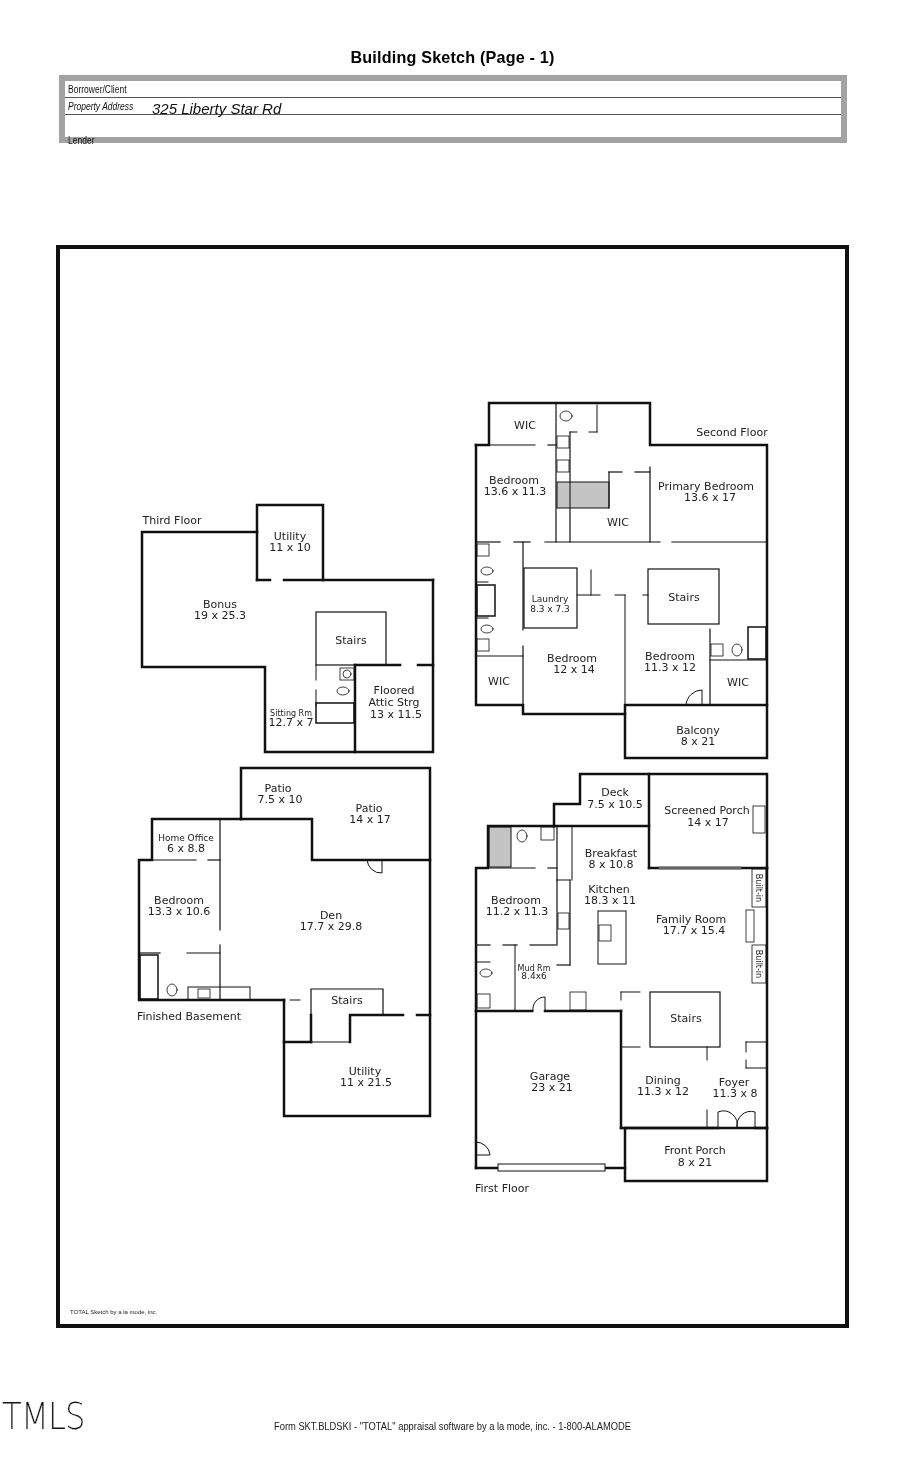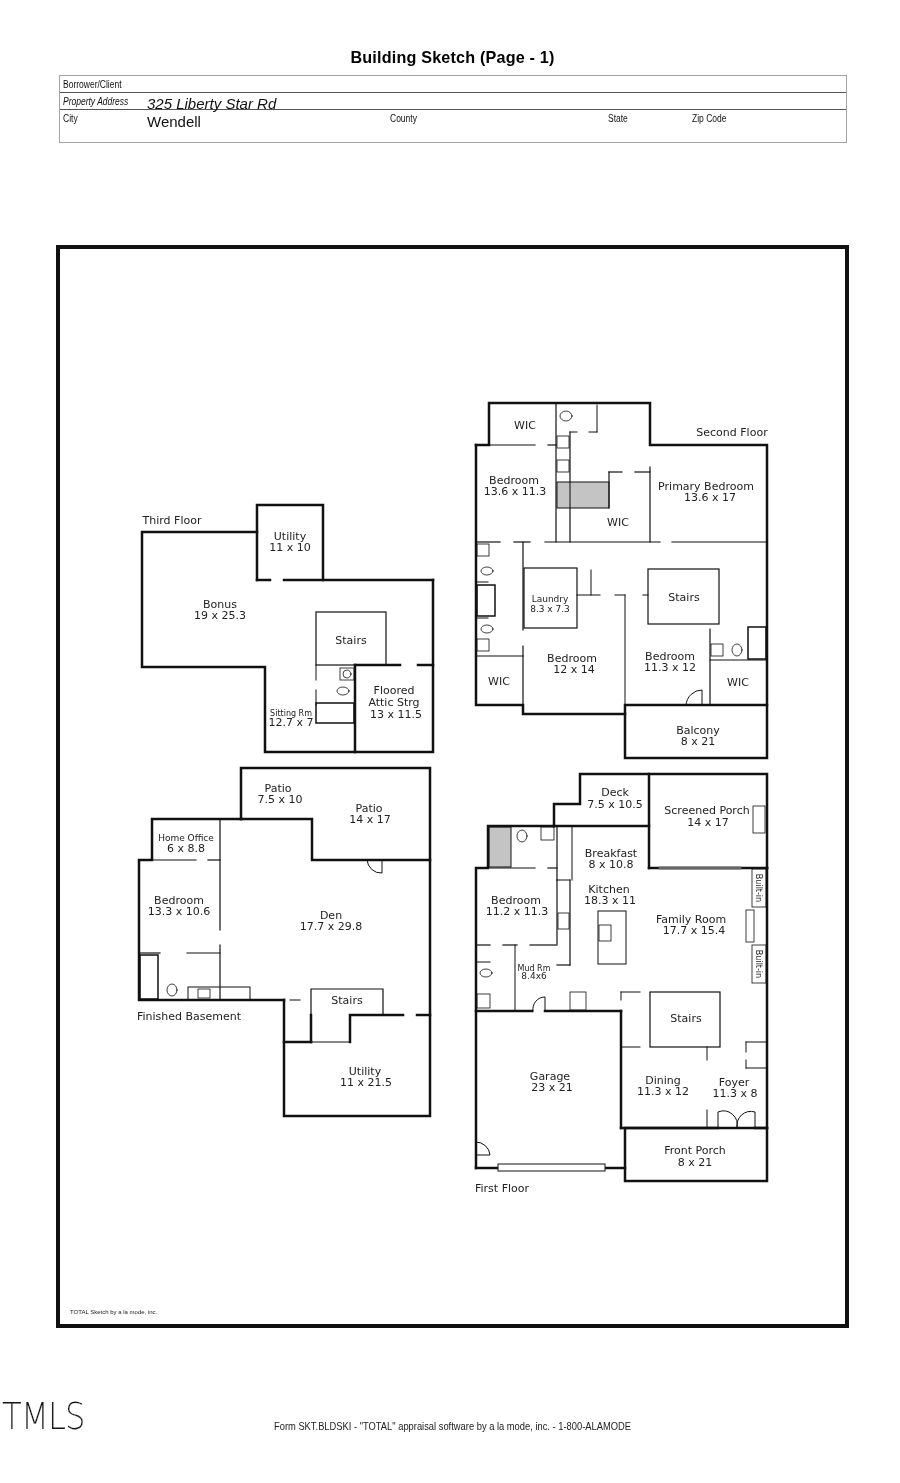--- a/index.html
+++ b/index.html
@@ -1,18 +1,18 @@
 <!DOCTYPE html>
 <html><head>
   <meta charset="utf-8">
   <style>
     html, body { margin: 0; padding: 0; background: #ffffff; }
     body { width: 900px; height: 1483px; position: relative; font-family: "Liberation Sans", sans-serif; color: #000; overflow: hidden; }
     .title { position: absolute; left: 0; top: 48px; width: 905px; text-align: center; font-family: "Liberation Sans", sans-serif; font-weight: bold; font-size: 17px; letter-spacing: 0.2px; transform: scaleX(0.95); }
-    .info-table { position: absolute; left: 59px; top: 75px; width: 788px; height: 68px; border: 1px solid #a3a3a3; box-sizing: border-box; }
+    .info-table { position: absolute; left: 59px; top: 75px; width: 788px; height: 68px; border: 6px solid #a3a3a3; box-sizing: border-box; }
     .info-row { position: absolute; left: 0; width: 100%; height: 17px; border-bottom: 1px solid #555; box-sizing: border-box; }
     .info-row:last-child { border-bottom: none; }
     .lbl { position: absolute; font-size: 10px; transform: scaleX(0.85); transform-origin: left center; top: 3px; color: #111; }
     .val { position: absolute; font-size: 15px; top: 2px; color: #111; }
     .sketch-frame { position: absolute; left: 56px; top: 245px; width: 793px; height: 1083px; border: 4px solid #111; box-sizing: border-box; }
     .plan { position: absolute; left: 0; top: 0; }
     .credit { position: absolute; left: 70px; top: 1309px; font-size: 6px; color: #222; }
     .tmls { position: absolute; left: 2px; top: 1394px; font-size: 38px; font-weight: 100; letter-spacing: -1px; color: #111; font-family: "DejaVu Sans", sans-serif; transform: scaleX(0.85); transform-origin: left top; -webkit-text-stroke: 0.2px #fff; }
     .footer { position: absolute; left: 0; width: 905px; top: 1420px; text-align: center; font-size: 11px; color: #222; transform: scaleX(0.85); }
     svg text { font-family: "DejaVu Sans", sans-serif; fill: #222; }
@@ -24,29 +24,23 @@
 
 <div class="info-table">
   <div class="info-row" style="top:0;">
     <span class="lbl" style="left:3px;">Borrower/Client</span>
     <span class="val" style="left:87px;"></span>
   </div>
   <div class="info-row" style="top:17px;font-style:italic;">
     <span class="lbl" style="left:3px;">Property Address</span>
     <span class="val" style="left:87px;">325 Liberty Star Rd</span>
   </div>
-  <div class="info-row" style="top:34px;">
-    <span class="lbl" style="left:3px;">City</span>
-    <span class="val" style="left:87px; top:3px;">Wendell</span>
-    <span class="lbl" style="left:330px;">County</span>
-    <span class="val" style="left:390px;"></span>
-    <span class="lbl" style="left:548px;">State</span>
-    <span class="val" style="left:590px;"></span>
-    <span class="lbl" style="left:632px;">Zip Code</span>
-    <span class="val" style="left:690px;"></span>
+  <div class="info-row" style="top:51px; border-bottom:none;">
+    <span class="lbl" style="left:3px;">Lender</span>
+    <span class="val" style="left:87px;"></span>
   </div>
 </div>
 
 <div class="sketch-frame"></div>
 
 <svg class="plan" width="900" height="1483" viewBox="0 0 900 1483">
   <g stroke="#111" fill="none" stroke-linecap="square">
 
     <g>
 

